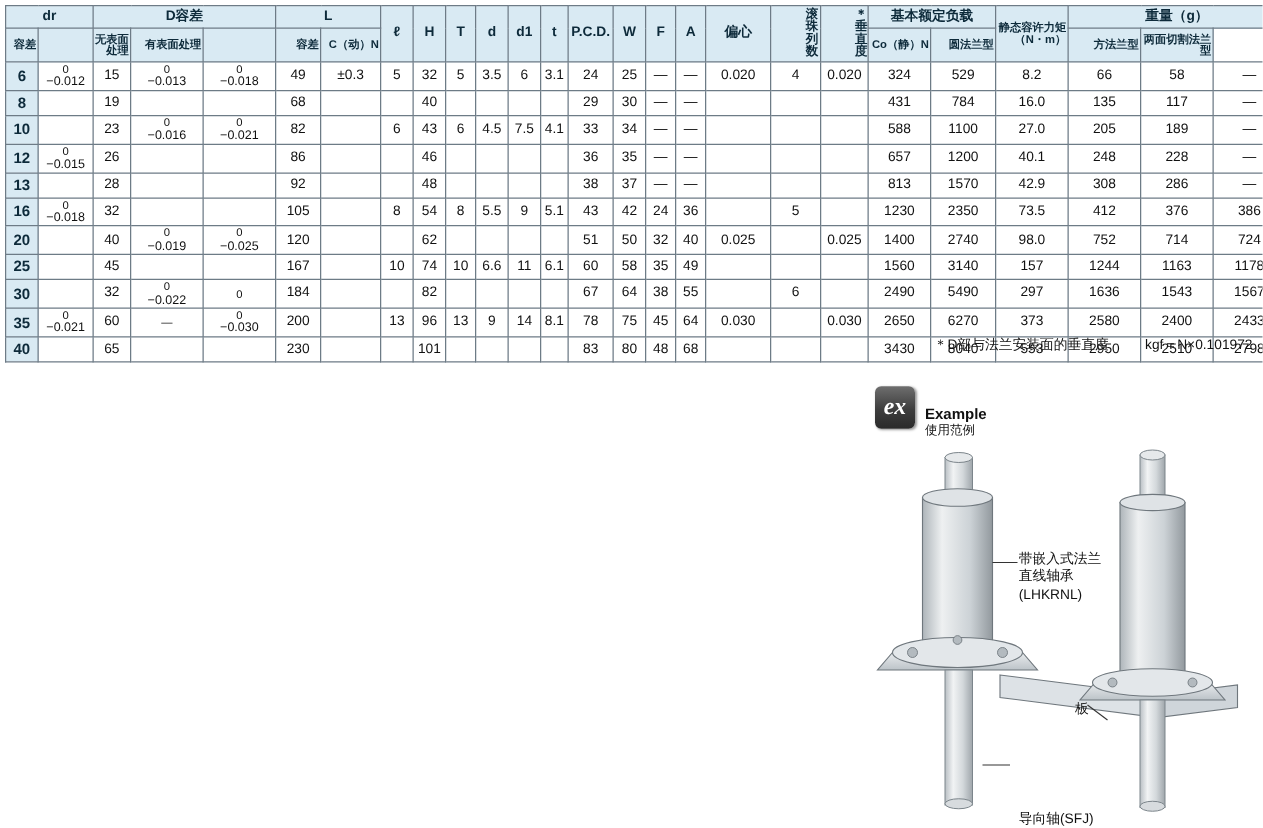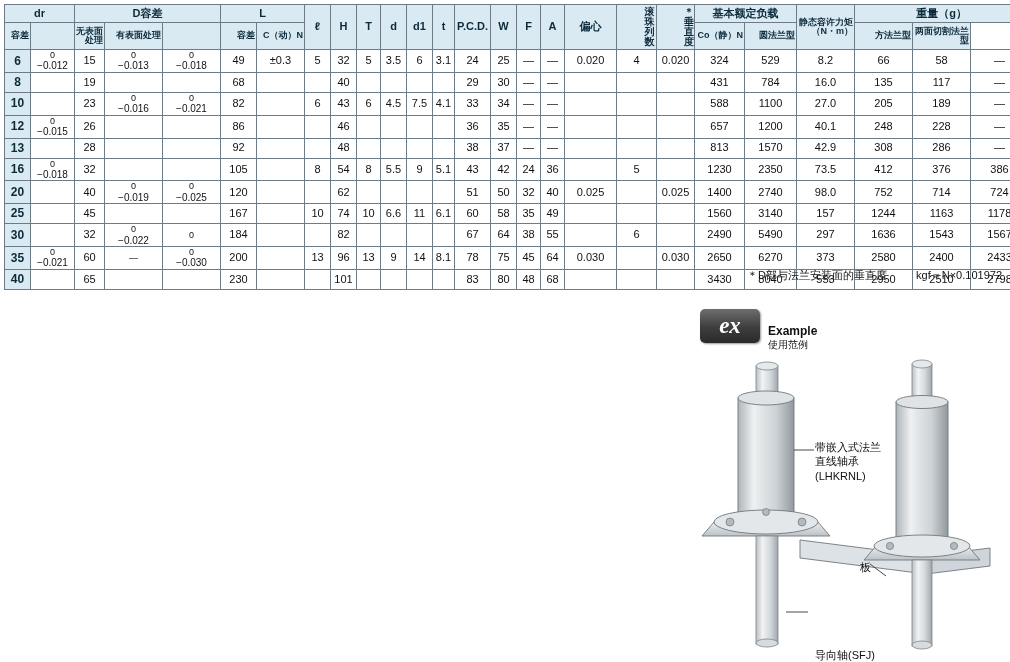--- a/index.html
+++ b/index.html
@@ -67,28 +67,28 @@
   
   .example-wrap{
     position:absolute;
     left:700px;
     top:300px;
     display:flex;
     align-items:center;
     gap:8px;
   }
   .ex-badge{
-    width:60px;height:34px;
+    width:32px;height:34px;
     background:linear-gradient(180deg,#6e6e6e 0%,#3d3d3d 55%,#2a2a2a 100%);
     border-radius:5px;
     color:#fff;
     font-family:"Liberation Serif","DejaVu Serif",serif;
     font-style:italic;
     font-weight:bold;
-    font-size:23px;
+    font-size:19px;
     display:flex;align-items:center;justify-content:center;
     box-shadow:1px 1px 2px rgba(0,0,0,.4);
   }
   .ex-text{line-height:1.25;margin-top:24px;}
   .ex-text .en{font-weight:bold;font-size:12px;}
   .ex-text .cn{font-size:10px;}
   
   .illo{position:absolute;left:690px;top:350px;width:320px;height:305px;}
   .label{
     position:absolute;

